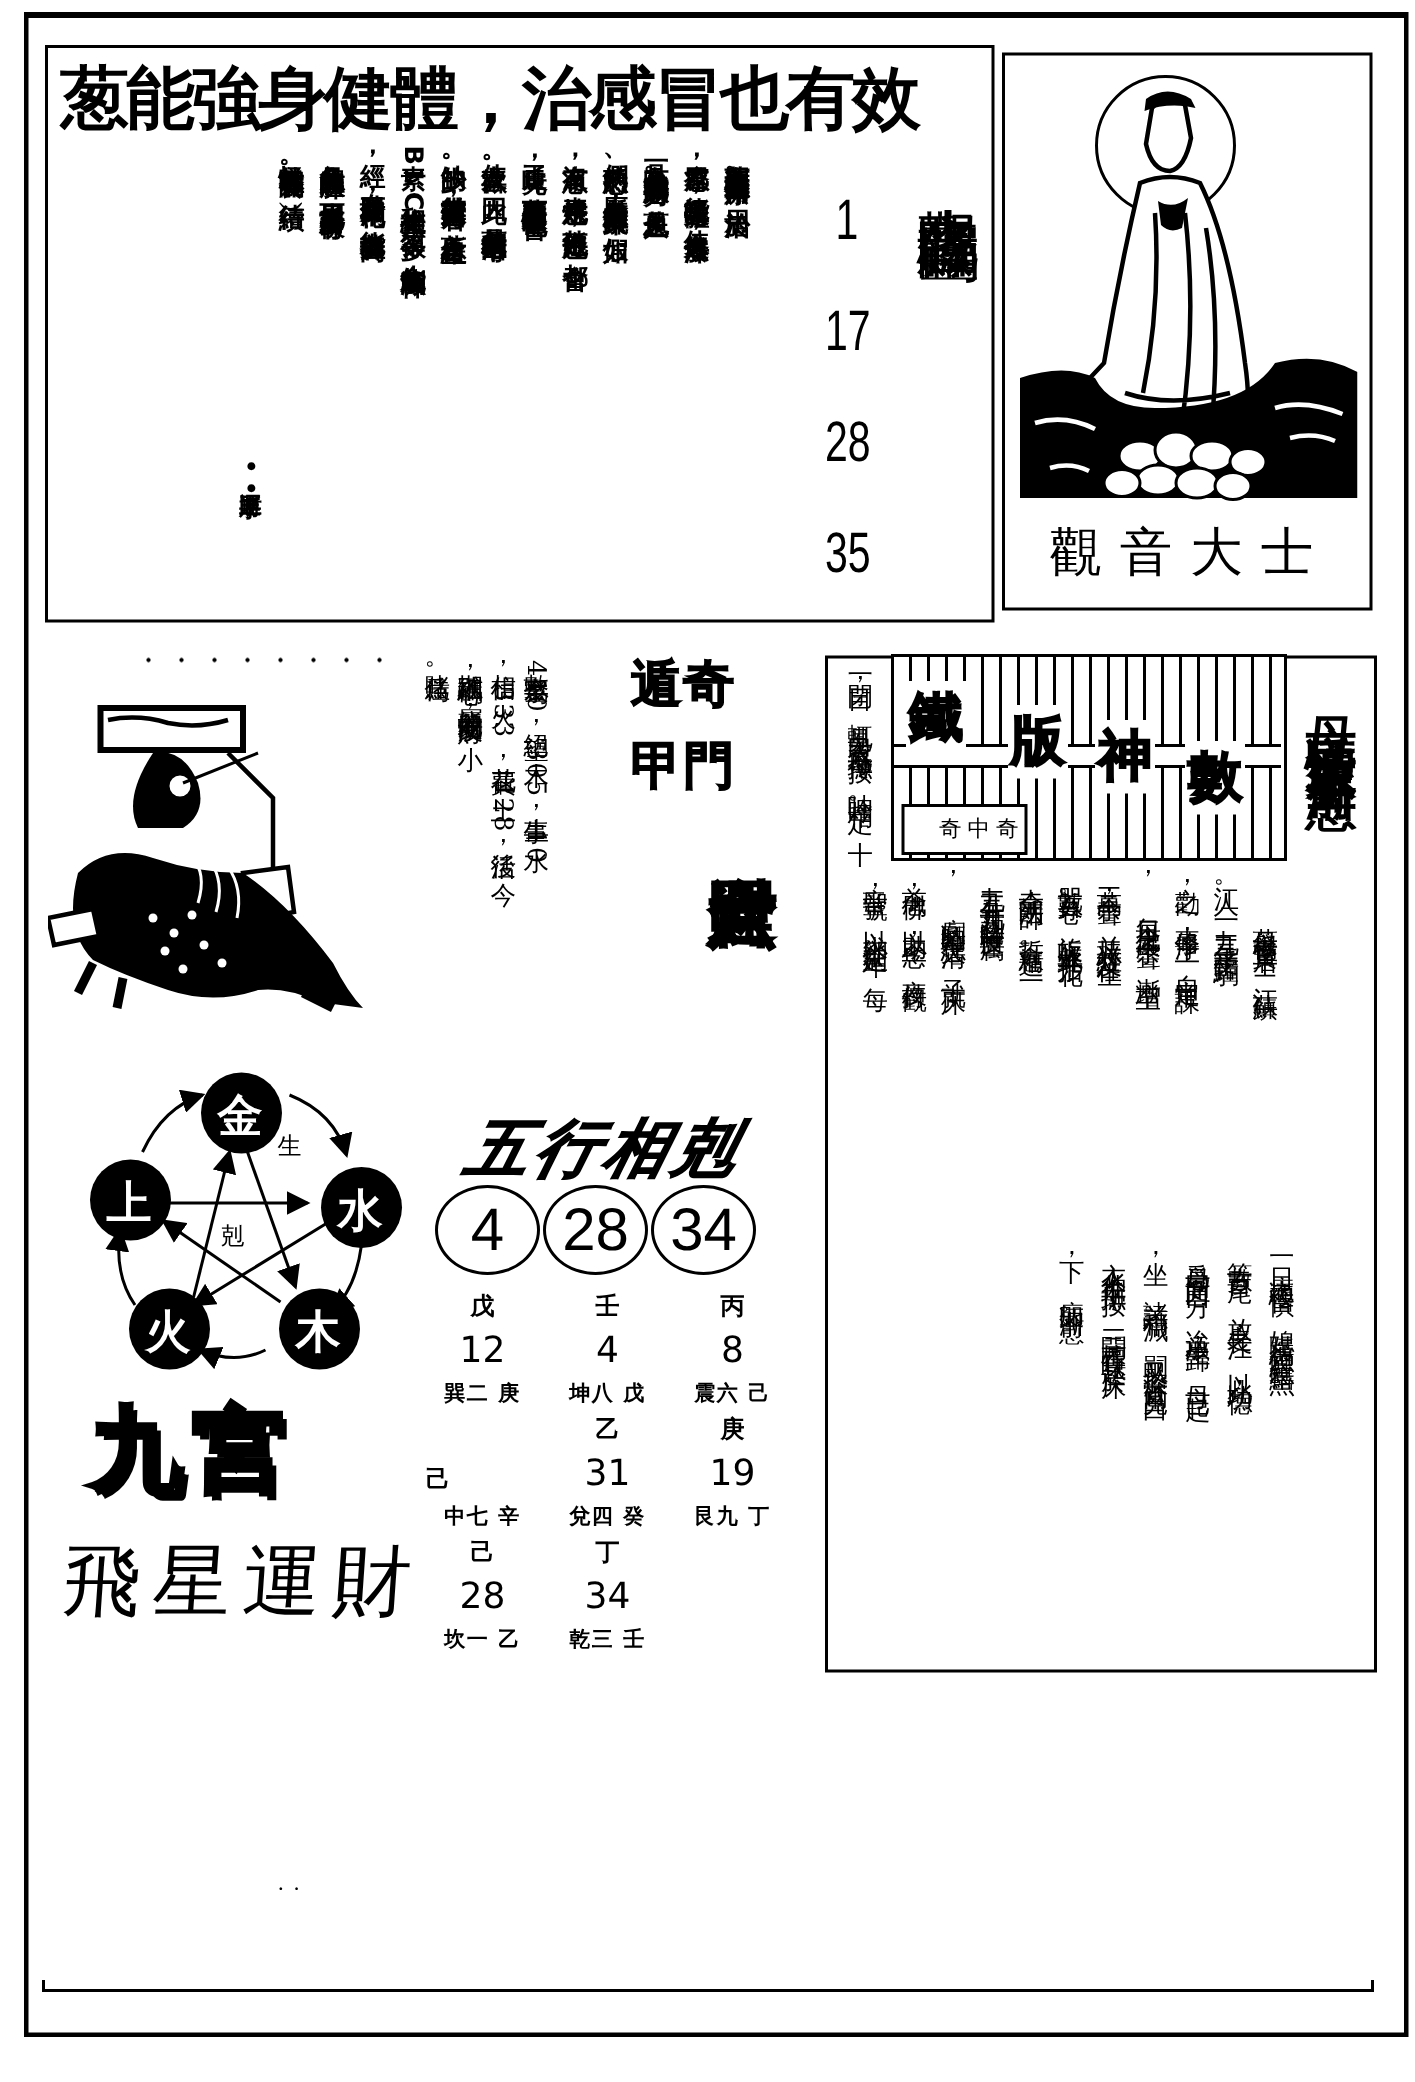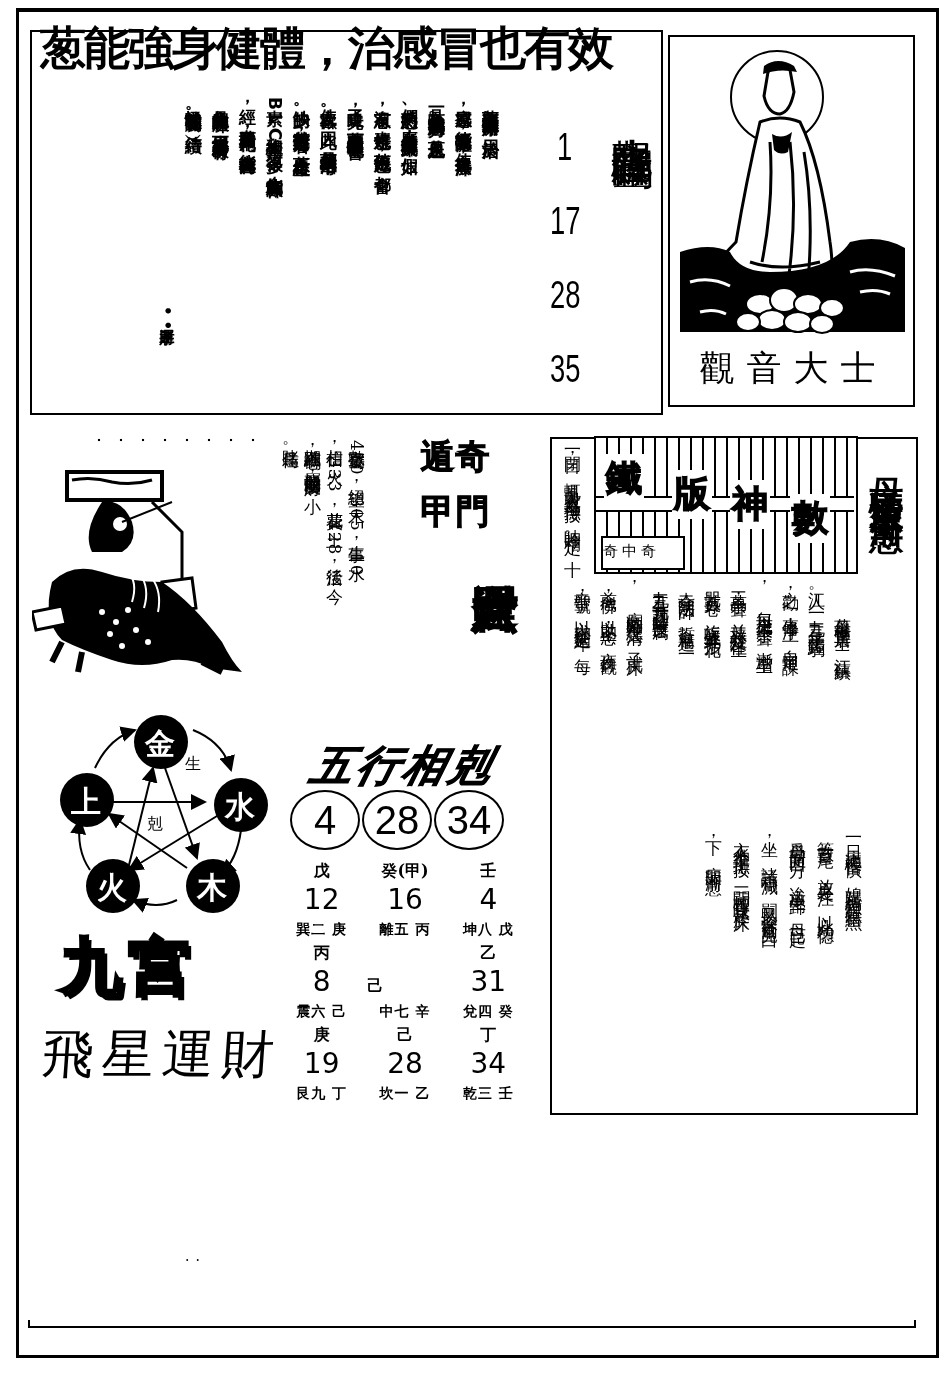--- a/index.html
+++ b/index.html
@@ -4,21 +4,21 @@
 <style>
   html, body { margin:0; padding:0; background:#ffffff; }
   body { width:943px; height:1388px; position:relative; overflow:hidden;
          font-family:"DejaVu Serif","Liberation Serif",serif; color:#000; }
   .abs { position:absolute; }
   .outer-frame { left:16px; top:8px; width:923px; height:1350px;
                  border:3px solid #000; border-top-width:4px; box-sizing:border-box; }
   .inner-bottom-rule { left:28px; top:1320px; width:888px; height:8px;
                  border-left:2px solid #000; border-right:2px solid #000; border-bottom:2px solid #000; box-sizing:border-box; }
   .top-box { left:30px; top:30px; width:633px; height:385px; border:2px solid #000; box-sizing:border-box; }
-  .headline { left:40px; top:20px; width:620px; height:58px; font-family:Liberation Serif, serif;
+  .headline { left:40px; top:36px; width:620px; height:58px; font-family:Liberation Sans, sans-serif;
               font-weight:bold; font-size:46px; letter-spacing:-2px; line-height:58px; white-space:nowrap; }
   .vcol { writing-mode:vertical-rl; font-family:"DejaVu Sans","Liberation Sans",sans-serif;
           font-size:17px; line-height:27px; letter-spacing:1px; white-space:nowrap; }
   .article1 { left:44px; top:96px; height:312px; width:460px; display:flex; flex-direction:row-reverse; }
   .article1 .vcol { font-weight:bold; }
   .byline { font-size:15px !important; }
   .lucky-title { left:608px; top:106px; writing-mode:vertical-rl; font-family:"DejaVu Sans","Liberation Sans",sans-serif;
                  font-size:42px; line-height:48px; letter-spacing:2px; }
   .lucky-nums { left:540px; top:110px; width:50px; display:flex; flex-direction:column; align-items:center; }
   .lucky-nums span { font-family:"Liberation Sans Narrow","Liberation Sans",sans-serif; font-size:38px; transform:scaleX(0.72);
@@ -43,34 +43,34 @@
   .liuhe-title { left:470px; top:548px; writing-mode:vertical-rl; font-family:"DejaVu Sans","Liberation Sans",sans-serif;
                  font-weight:bold; font-size:46px; line-height:52px; letter-spacing:0px; -webkit-text-stroke:1px #000; }
   .wuxing-banner { left:312px; top:738px; font-family:"DejaVu Sans","Liberation Sans",sans-serif; font-weight:bold; font-style:italic;
                    font-size:42px; letter-spacing:4px; transform:skewX(-14deg); -webkit-text-stroke:1px #000; }
   .circled-nums { left:290px; top:790px; display:flex; gap:0; }
   .circled { width:66px; height:56px; border:2px solid #000; border-radius:50%; display:flex; align-items:center; justify-content:center;
              font-family:"Liberation Sans","DejaVu Sans",sans-serif; font-size:40px; margin-right:2px; }
   .grid9 { left:280px; top:860px; width:250px; display:grid; grid-template-columns:repeat(3,1fr); row-gap:2px; }
   .cell { text-align:center; }
   .cell .stem { font-weight:bold; font-size:16px; height:22px; line-height:22px; }
-  .cell .num { font-family:"DejaVu Sans","Liberation Sans",sans-serif; font-size:28px; height:36px; line-height:36px; }
+  .cell .num { font-family:"DejaVu Sans","Liberation Sans",sans-serif; font-size:24px; height:36px; line-height:36px; }
   .cell .pal { font-weight:bold; font-size:14px; height:22px; line-height:22px; letter-spacing:1px; }
   .cell .side { font-weight:bold; font-size:16px; }
   .right-box { left:550px; top:437px; width:368px; height:678px; border:2px solid #000; box-sizing:border-box; }
   .right-title { left:868px; top:450px; writing-mode:vertical-rl; font-family:"DejaVu Serif","Liberation Serif",serif; font-weight:bold;
                  font-size:34px; line-height:38px; letter-spacing:6px; }
   .tiebanshenshu { left:594px; top:436px; width:264px; height:138px; border:2px solid #000; box-sizing:border-box;
                    background:repeating-linear-gradient(90deg,#fff 0,#fff 10px,#000 10px,#000 12px); }
   .tie-band { left:596px; top:496px; width:258px; height:12px; background:#fff; border-top:2px solid #000; border-bottom:2px solid #000; }
   .tie-chars { left:600px; top:446px; width:250px; height:120px; }
   .tie-chars span { position:absolute; font-family:"DejaVu Serif","Liberation Serif",serif; font-weight:900; font-size:36px;
                     background:#fff; padding:0 2px; -webkit-text-stroke:1.5px #000; }
   .qizhongqi { left:601px; top:536px; width:80px; height:30px; border:2px solid #000; background:#fff; font-size:15px;
-               font-family:Liberation Mono, monospace; text-align:left; line-height:30px; letter-spacing:4px; }
+               font-family:Liberation Serif, serif; text-align:right; line-height:30px; letter-spacing:4px; }
   .article2 { left:556px; top:440px; width:300px; height:380px; }
   .article2 .vcol, .article3 .vcol { font-family:"DejaVu Sans","Liberation Sans",sans-serif; font-size:17px; line-height:26px; letter-spacing:3px; }
   .art2-cols { position:absolute; right:0; top:138px; display:flex; flex-direction:row-reverse; }
   .art2-first { position:absolute; left:4px; top:0px; }
   .article3 { left:700px; top:828px; display:flex; flex-direction:row-reverse; }
   .article3 .vcol { line-height:28px; letter-spacing:4px; }
   .bottom-dots { left:185px; top:1252px; font-size:14px; letter-spacing:6px; }
   svg { display:block; }
 </style>
 </head>
@@ -220,25 +220,20 @@
   <div class="circled">34</div>
 </div>
 
 <div class="abs grid9">
   <div class="cell">
     <div class="stem">戊</div>
     <div class="num">12</div>
     <div class="pal">巽二 庚</div>
   </div>
   <div class="cell">
-    <div class="stem">癸(甲)</div>
-    <div class="num">16</div>
-    <div class="pal">離五 丙</div>
-  </div>
-  <div class="cell">
     <div class="stem">壬</div>
     <div class="num">4</div>
     <div class="pal">坤八 戊</div>
   </div>
   <div class="cell">
     <div class="stem">丙</div>
     <div class="num">8</div>
     <div class="pal">震六 己</div>
   </div>
   <div class="cell">

